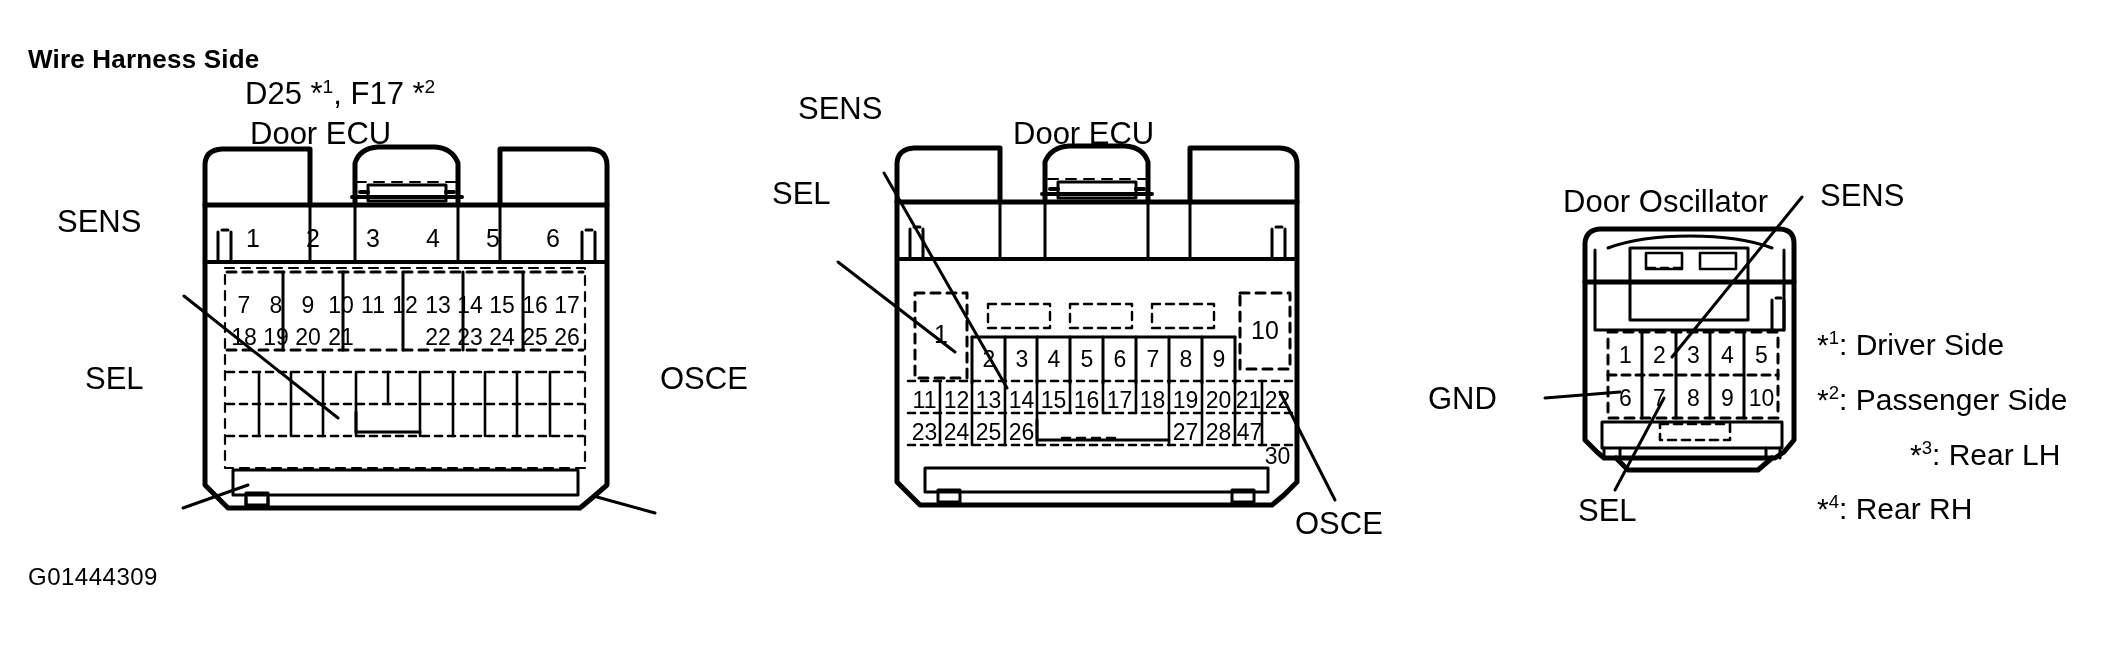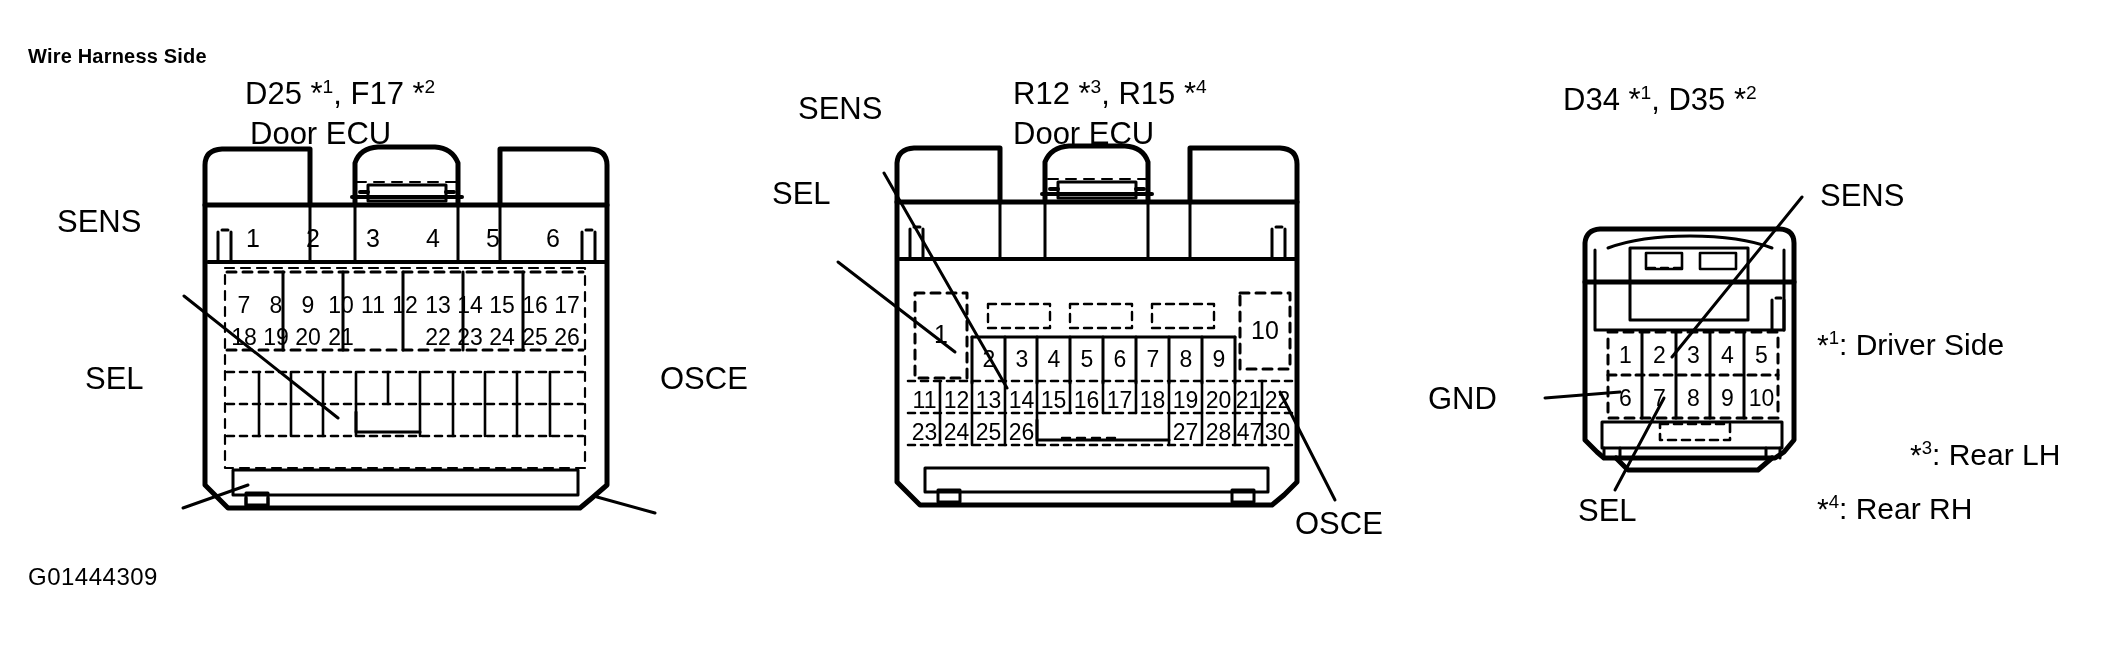--- a/index.html
+++ b/index.html
@@ -29,21 +29,21 @@
   }
   
   .txt {
     position: absolute;
     white-space: nowrap;
     line-height: 1;
     color: #000;
   }
   .title {
     font-weight: bold;
-    font-size: 20px;
+    font-size: 26px;
     letter-spacing: 0.2px;
   }
   .hdr {
     font-size: 31px;
   }
   .lbl {
     font-size: 31px;
   }
   .legend {
     font-size: 30px;
@@ -258,24 +258,20 @@
   <div class="pinnum sm" style="left:228px; top:326px; width:32px;">18</div>
   <div class="pinnum sm" style="left:260px; top:326px; width:32px;">19</div>
   <div class="pinnum sm" style="left:292px; top:326px; width:32px;">20</div>
   <div class="pinnum sm" style="left:325px; top:326px; width:32px;">21</div>
   <div class="pinnum sm" style="left:422px; top:326px; width:32px;">22</div>
   <div class="pinnum sm" style="left:454px; top:326px; width:32px;">23</div>
   <div class="pinnum sm" style="left:486px; top:326px; width:32px;">24</div>
   <div class="pinnum sm" style="left:519px; top:326px; width:32px;">25</div>
   <div class="pinnum sm" style="left:551px; top:326px; width:32px;">26</div>
 
-  <div class="txt hdr" style="left:1013px; top:78px;">
-    <span>R12</span><span class="star">&nbsp;*</span><sup>3</sup>,
-    <span>R15</span><span class="star">&nbsp;*</span><sup>4</sup>
-  </div>
   <div class="txt hdr" style="left:1013px; top:118px;">Door ECU</div>
 
   <div class="txt lbl" style="left:798px; top:93px;">SENS</div>
   <div class="txt lbl" style="left:772px; top:178px;">SEL</div>
   <div class="txt lbl" style="left:1295px; top:508px;">OSCE</div>
 
   <div class="pinnum" style="left:915px; top:322px; width:52px;">1</div>
   <div class="pinnum" style="left:1240px; top:318px; width:50px;">10</div>
 
   <div class="pinnum sm" style="left:973px; top:348px; width:32px;">2</div>
@@ -300,46 +296,46 @@
   <div class="pinnum sm" style="left:1234px; top:389px; width:29px;">21</div>
   <div class="pinnum sm" style="left:1262px; top:389px; width:31px;">22</div>
 
   <div class="pinnum sm" style="left:909px; top:421px; width:31px;">23</div>
   <div class="pinnum sm" style="left:941px; top:421px; width:31px;">24</div>
   <div class="pinnum sm" style="left:973px; top:421px; width:31px;">25</div>
   <div class="pinnum sm" style="left:1006px; top:421px; width:31px;">26</div>
   <div class="pinnum sm" style="left:1170px; top:421px; width:31px;">27</div>
   <div class="pinnum sm" style="left:1203px; top:421px; width:31px;">28</div>
   <div class="pinnum sm" style="left:1234px; top:421px; width:31px;">47</div>
-  <div class="pinnum sm" style="left:1262px; top:421px; width:31px;">30</div>
-
-  <div class="txt hdr" style="left:1563px; top:84px;">
-    <span>D34</span><span class="star">&nbsp;*</span><sup>1</sup>,
-    <span>D35</span><span class="star">&nbsp;*</span><sup>2</sup>
-  </div>
+  <div class="pinnum sm" style="left:1262px; top:445px; width:31px;">30</div>
+
+  <div class="txt hdr" style="left:1563px; top:186px;">Door Oscillator</div>
 
   <div class="txt lbl" style="left:1820px; top:180px;">SENS</div>
   <div class="txt lbl" style="left:1428px; top:383px;">GND</div>
   <div class="txt lbl" style="left:1578px; top:495px;">SEL</div>
 
   <div class="pinnum sm" style="left:1609px; top:344px; width:33px;">1</div>
   <div class="pinnum sm" style="left:1643px; top:344px; width:33px;">2</div>
   <div class="pinnum sm" style="left:1677px; top:344px; width:33px;">3</div>
   <div class="pinnum sm" style="left:1711px; top:344px; width:33px;">4</div>
   <div class="pinnum sm" style="left:1745px; top:344px; width:33px;">5</div>
 
   <div class="pinnum sm" style="left:1609px; top:387px; width:33px;">6</div>
   <div class="pinnum sm" style="left:1643px; top:387px; width:33px;">7</div>
   <div class="pinnum sm" style="left:1677px; top:387px; width:33px;">8</div>
   <div class="pinnum sm" style="left:1711px; top:387px; width:33px;">9</div>
   <div class="pinnum sm" style="left:1745px; top:387px; width:33px;">10</div>
 
   <div class="txt legend" style="left:1817px; top:330px;">
     <span class="star">*</span><sup>1</sup><span>: Driver Side</span>
   </div>
+  <div class="txt legend" style="left:1817px; top:385px;">
+    <span class="star">*</span><sup>2</sup><span>: Passenger Side</span>
+  </div>
   <div class="txt legend" style="left:1910px; top:440px;">
     <span class="star">*</span><sup>3</sup><span>: Rear LH</span>
   </div>
   <div class="txt legend" style="left:1817px; top:494px;">
     <span class="star">*</span><sup>4</sup><span>: Rear RH</span>
   </div>
 
   <div class="txt code" style="left:28px; top:565px;">G01444309</div>
 
 </div>

